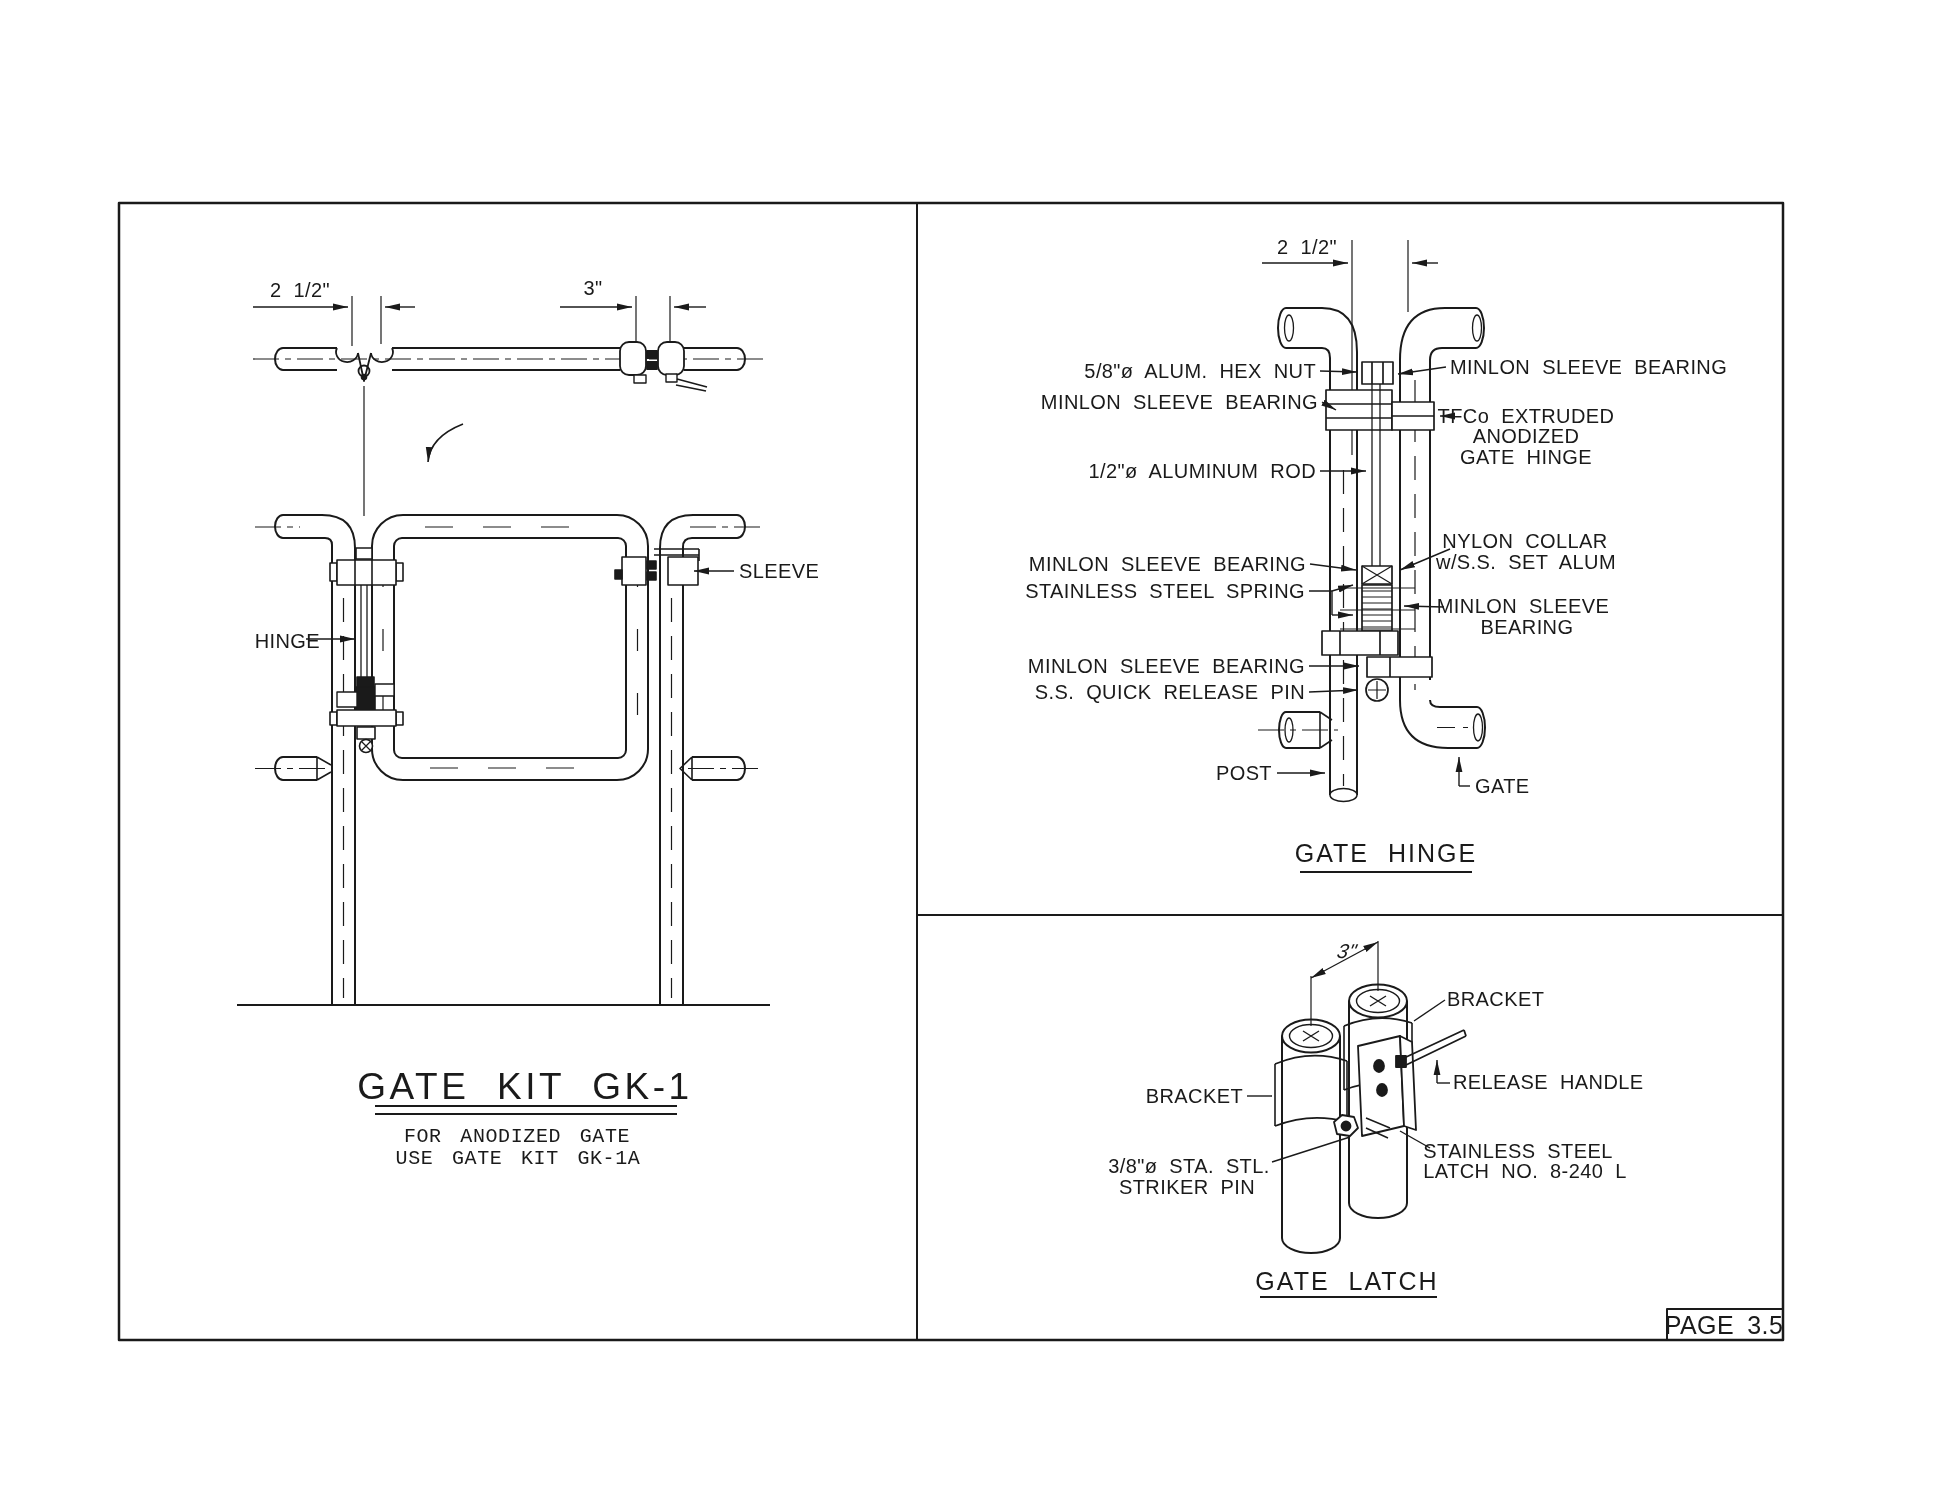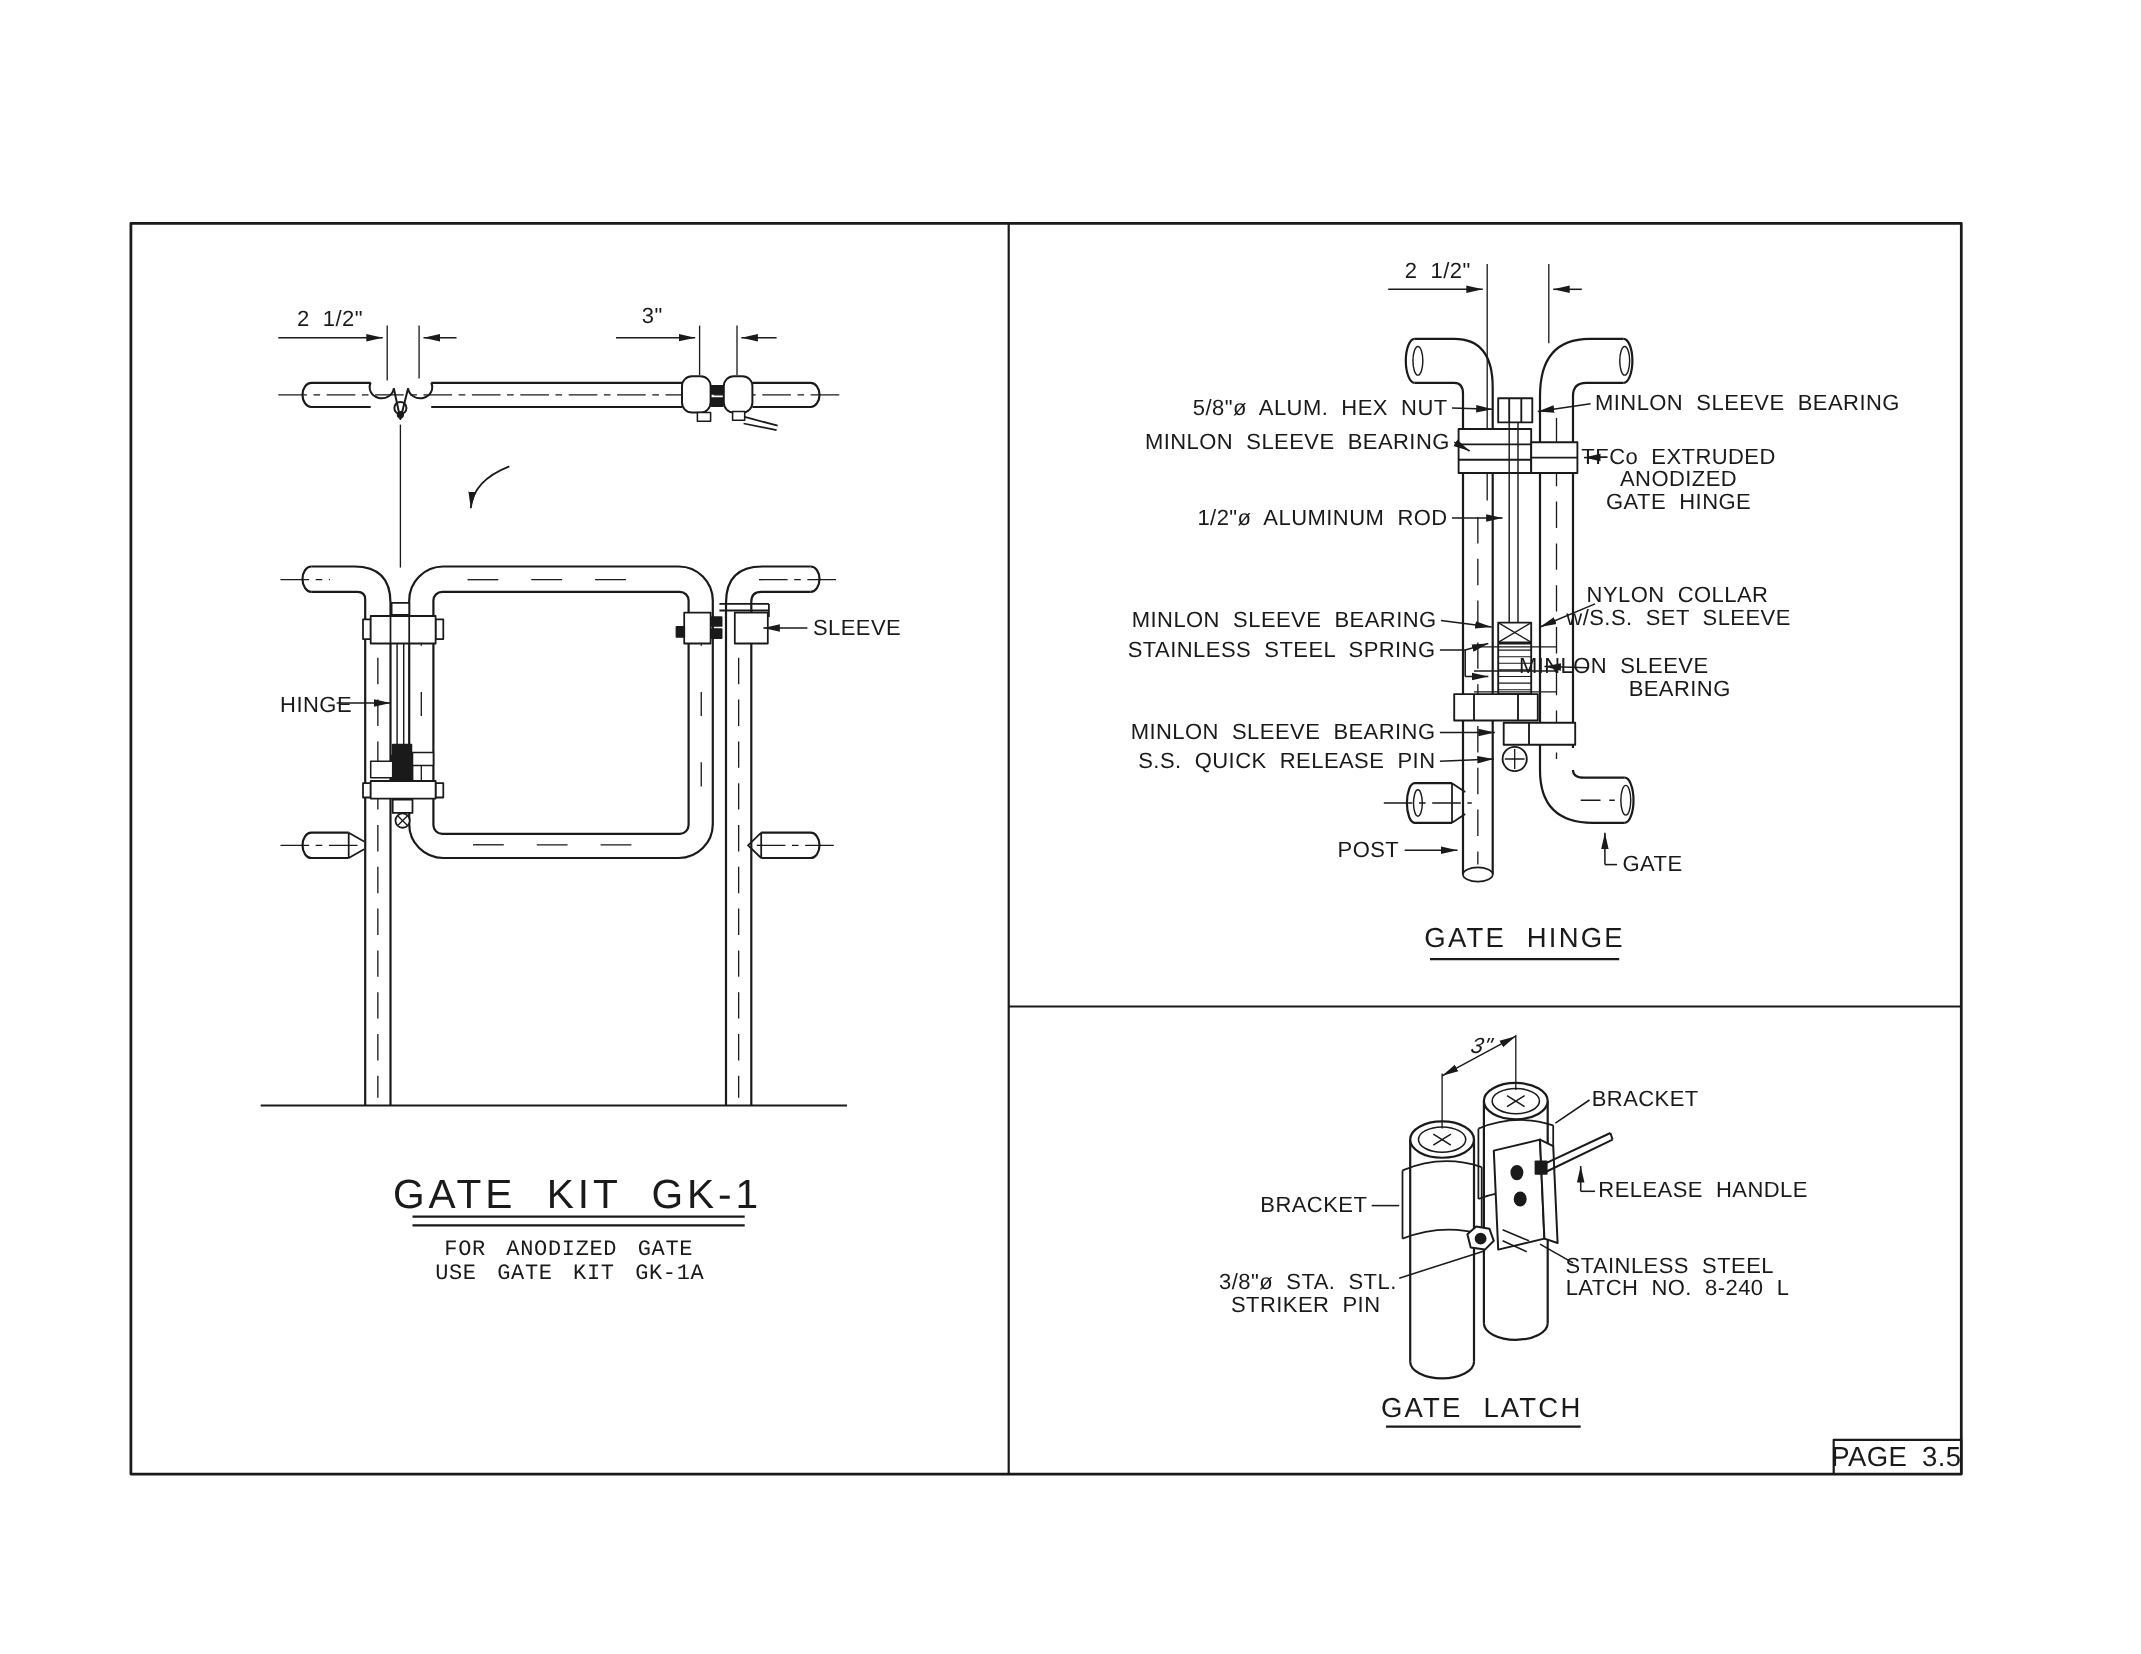--- a/index.html
+++ b/index.html
@@ -310,22 +310,22 @@
   <span class="t r" style="left:1306px;top:564px">MINLON SLEEVE BEARING</span>
   <span class="t r" style="left:1305px;top:591px">STAINLESS STEEL SPRING</span>
   <span class="t r" style="left:1305px;top:666px">MINLON SLEEVE BEARING</span>
   <span class="t r" style="left:1305px;top:692px">S.S. QUICK RELEASE PIN</span>
   <span class="t r" style="left:1272px;top:773px">POST</span>
   <span class="t l" style="left:1450px;top:367px">MINLON SLEEVE BEARING</span>
   <span class="t c" style="left:1526px;top:416px">TFCo EXTRUDED</span>
   <span class="t c" style="left:1526px;top:436px">ANODIZED</span>
   <span class="t c" style="left:1526px;top:457px">GATE HINGE</span>
   <span class="t c" style="left:1525px;top:541px">NYLON COLLAR</span>
-  <span class="t c" style="left:1526px;top:562px">w/S.S. SET SLEEVE</span>
-  <span class="t c" style="left:1467px;top:606px">MINLON SLEEVE</span>
+  <span class="t c" style="left:1526px;top:562px">w/S.S. SET ALUM</span>
+  <span class="t c" style="left:1523px;top:606px">MINLON SLEEVE</span>
   <span class="t c" style="left:1527px;top:627px">BEARING</span>
   <span class="t l" style="left:1475px;top:786px">GATE</span>
   <span class="t c title-sub" style="left:1386px;top:853px">GATE HINGE</span>
 
   <span class="t ital dim" style="left:1347px;top:951px">3"</span>
   <span class="t l" style="left:1447px;top:999px">BRACKET</span>
   <span class="t l" style="left:1453px;top:1082px">RELEASE HANDLE</span>
   <span class="t r" style="left:1243px;top:1096px">BRACKET</span>
   <span class="t c" style="left:1189px;top:1166px">3/8"ø STA. STL.</span>
   <span class="t c" style="left:1187px;top:1187px">STRIKER PIN</span>

